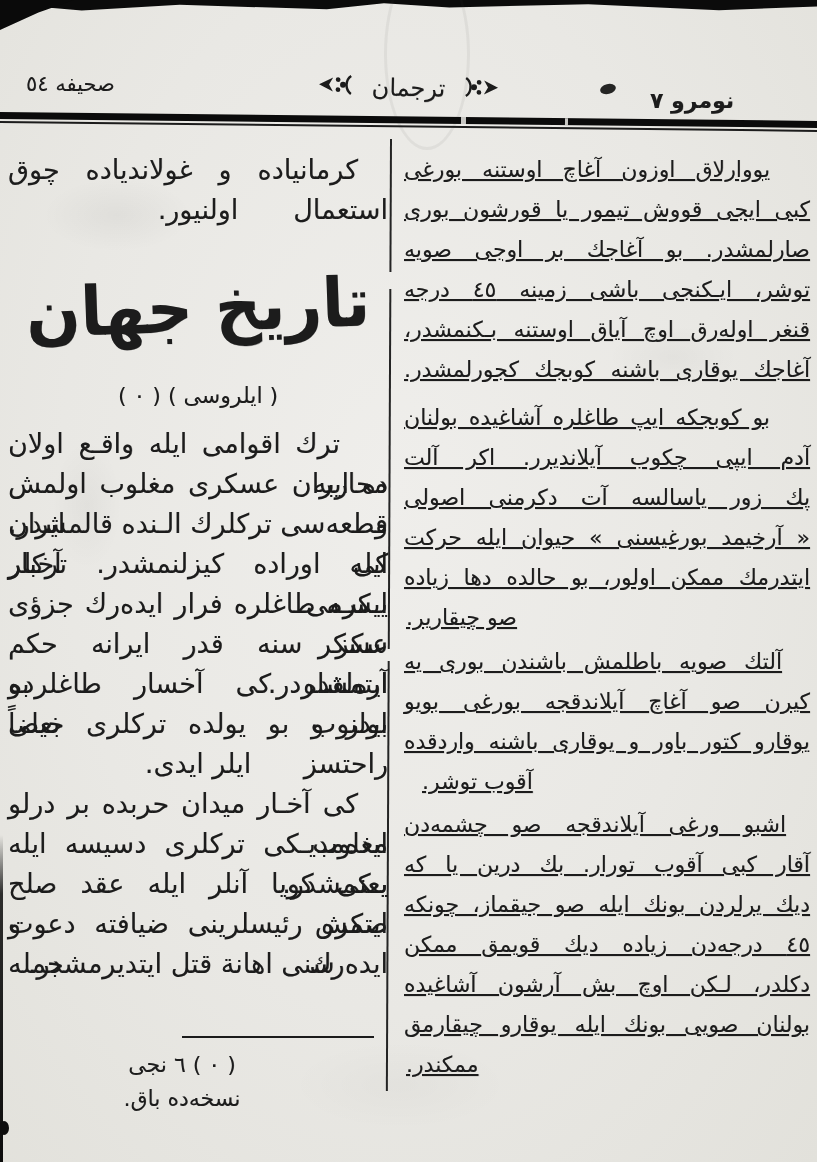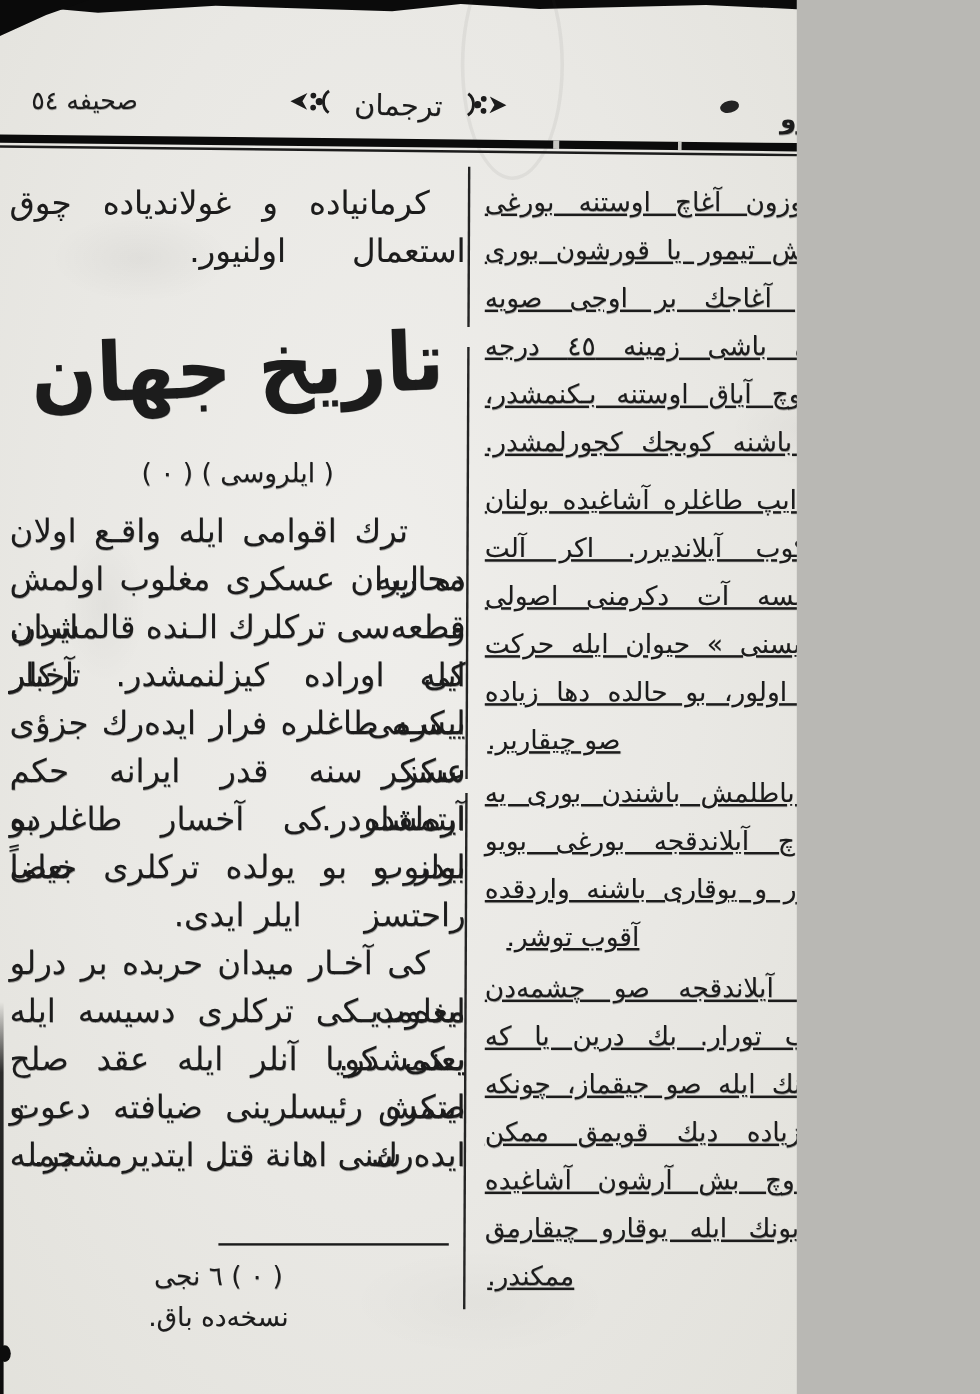--- a/index.html
+++ b/index.html
@@ -1,18 +1,18 @@
 <!DOCTYPE html>
 <html lang="ota" dir="ltr"><head>
 <meta charset="utf-8">
 <style>
   * { margin:0; padding:0; box-sizing:border-box; }
   html,body { width:817px; height:1162px; background:#b9b8b4; }
   #page {
-    position:relative; width:664px; height:1162px; overflow:hidden;
+    position:relative; width:817px; height:1162px; overflow:hidden;
     background: radial-gradient(ellipse at 48% 42%, #efeeeb 0%, #e9e8e4 55%, #e2e1db 100%);
     font-family:"DejaVu Sans", sans-serif; color:#1c1c1c;
   }
   .txt { color:#1c1c1c; text-shadow:0.3px 0.3px 0 rgba(25,25,25,0.35); }
 
   
   .edge-top { position:absolute; top:0; left:0; width:817px; height:12px; background:#0b0b0b;
     clip-path: polygon(0 0,100% 0,100% 55%,88% 85%,72% 35%,55% 62%,47% 28%,40% 78%,22% 40%,10% 88%,4% 52%,0 92%); }
   .edge-corner { position:absolute; top:0; left:0; width:74px; height:30px; background:#0a0a0a;
     clip-path: polygon(0 0,100% 0,52% 42%,0 100%); }

